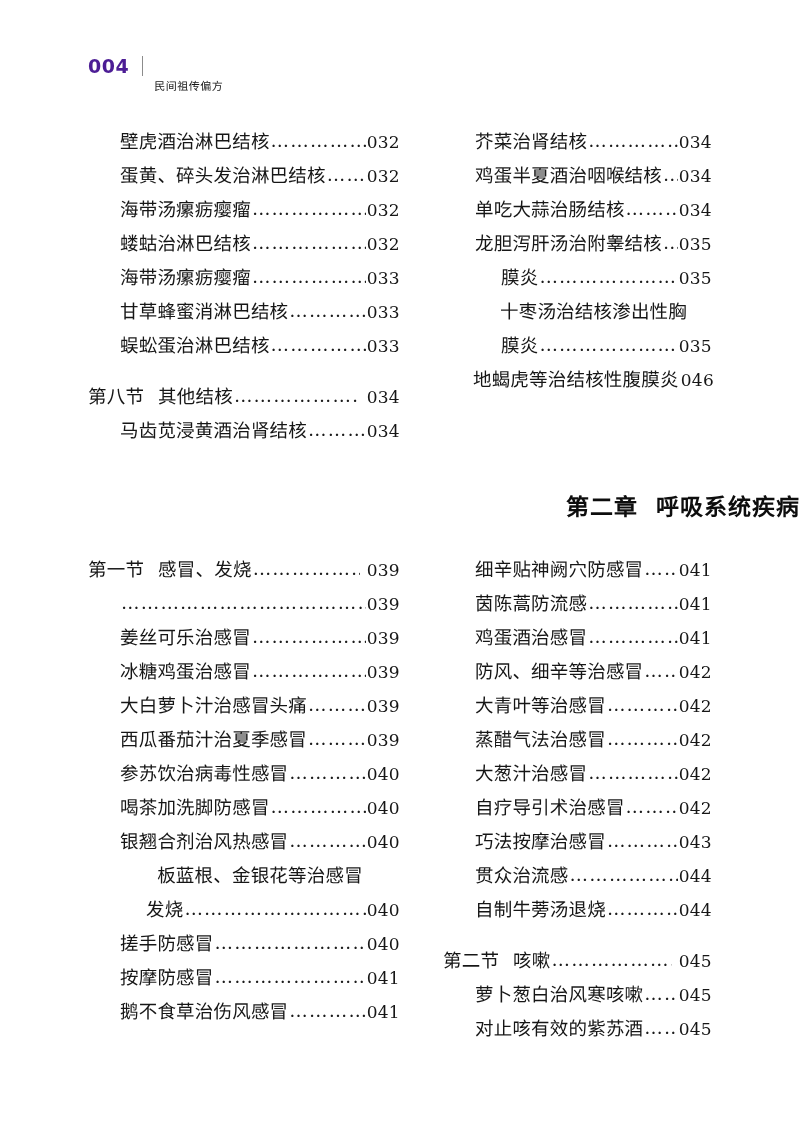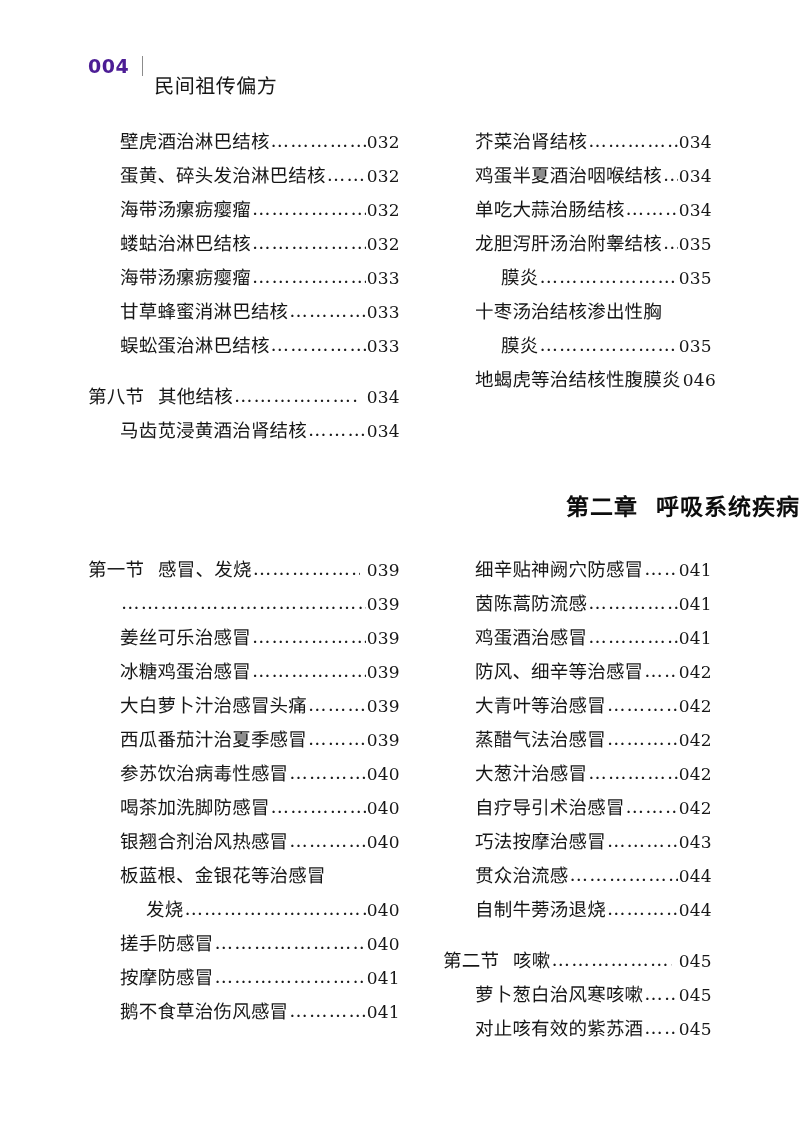--- a/index.html
+++ b/index.html
@@ -35,21 +35,21 @@
     line-height: 1;
   }
   .header-rule {
     width: 1px;
     height: 20px;
     background: #8c8c8c;
     margin: 0 11px 0 13px;
   }
   .header-title {
     font-family: "DejaVu Sans", "Liberation Sans", sans-serif;
-    font-size: 20px;
+    font-size: 11px;
     color: #161616;
     letter-spacing: 0.5px;
     line-height: 1;
     margin-top: 40px;
   }
 
   
   .toc-block {
     position: absolute;
     display: flex;
@@ -105,20 +105,21 @@
     display: inline-block;
     margin-right: 14px;
   }
   .toc-line.section .pg {
     margin-left: 6px;
   }
 
   
   .toc-line.entry {
     padding-left: 32px;
+    justify-content: center;
   }
   
   .toc-line.cont {
     padding-left: 58px;
   }
 
   
   .chapter-title {
     position: absolute;
     left: 0;

